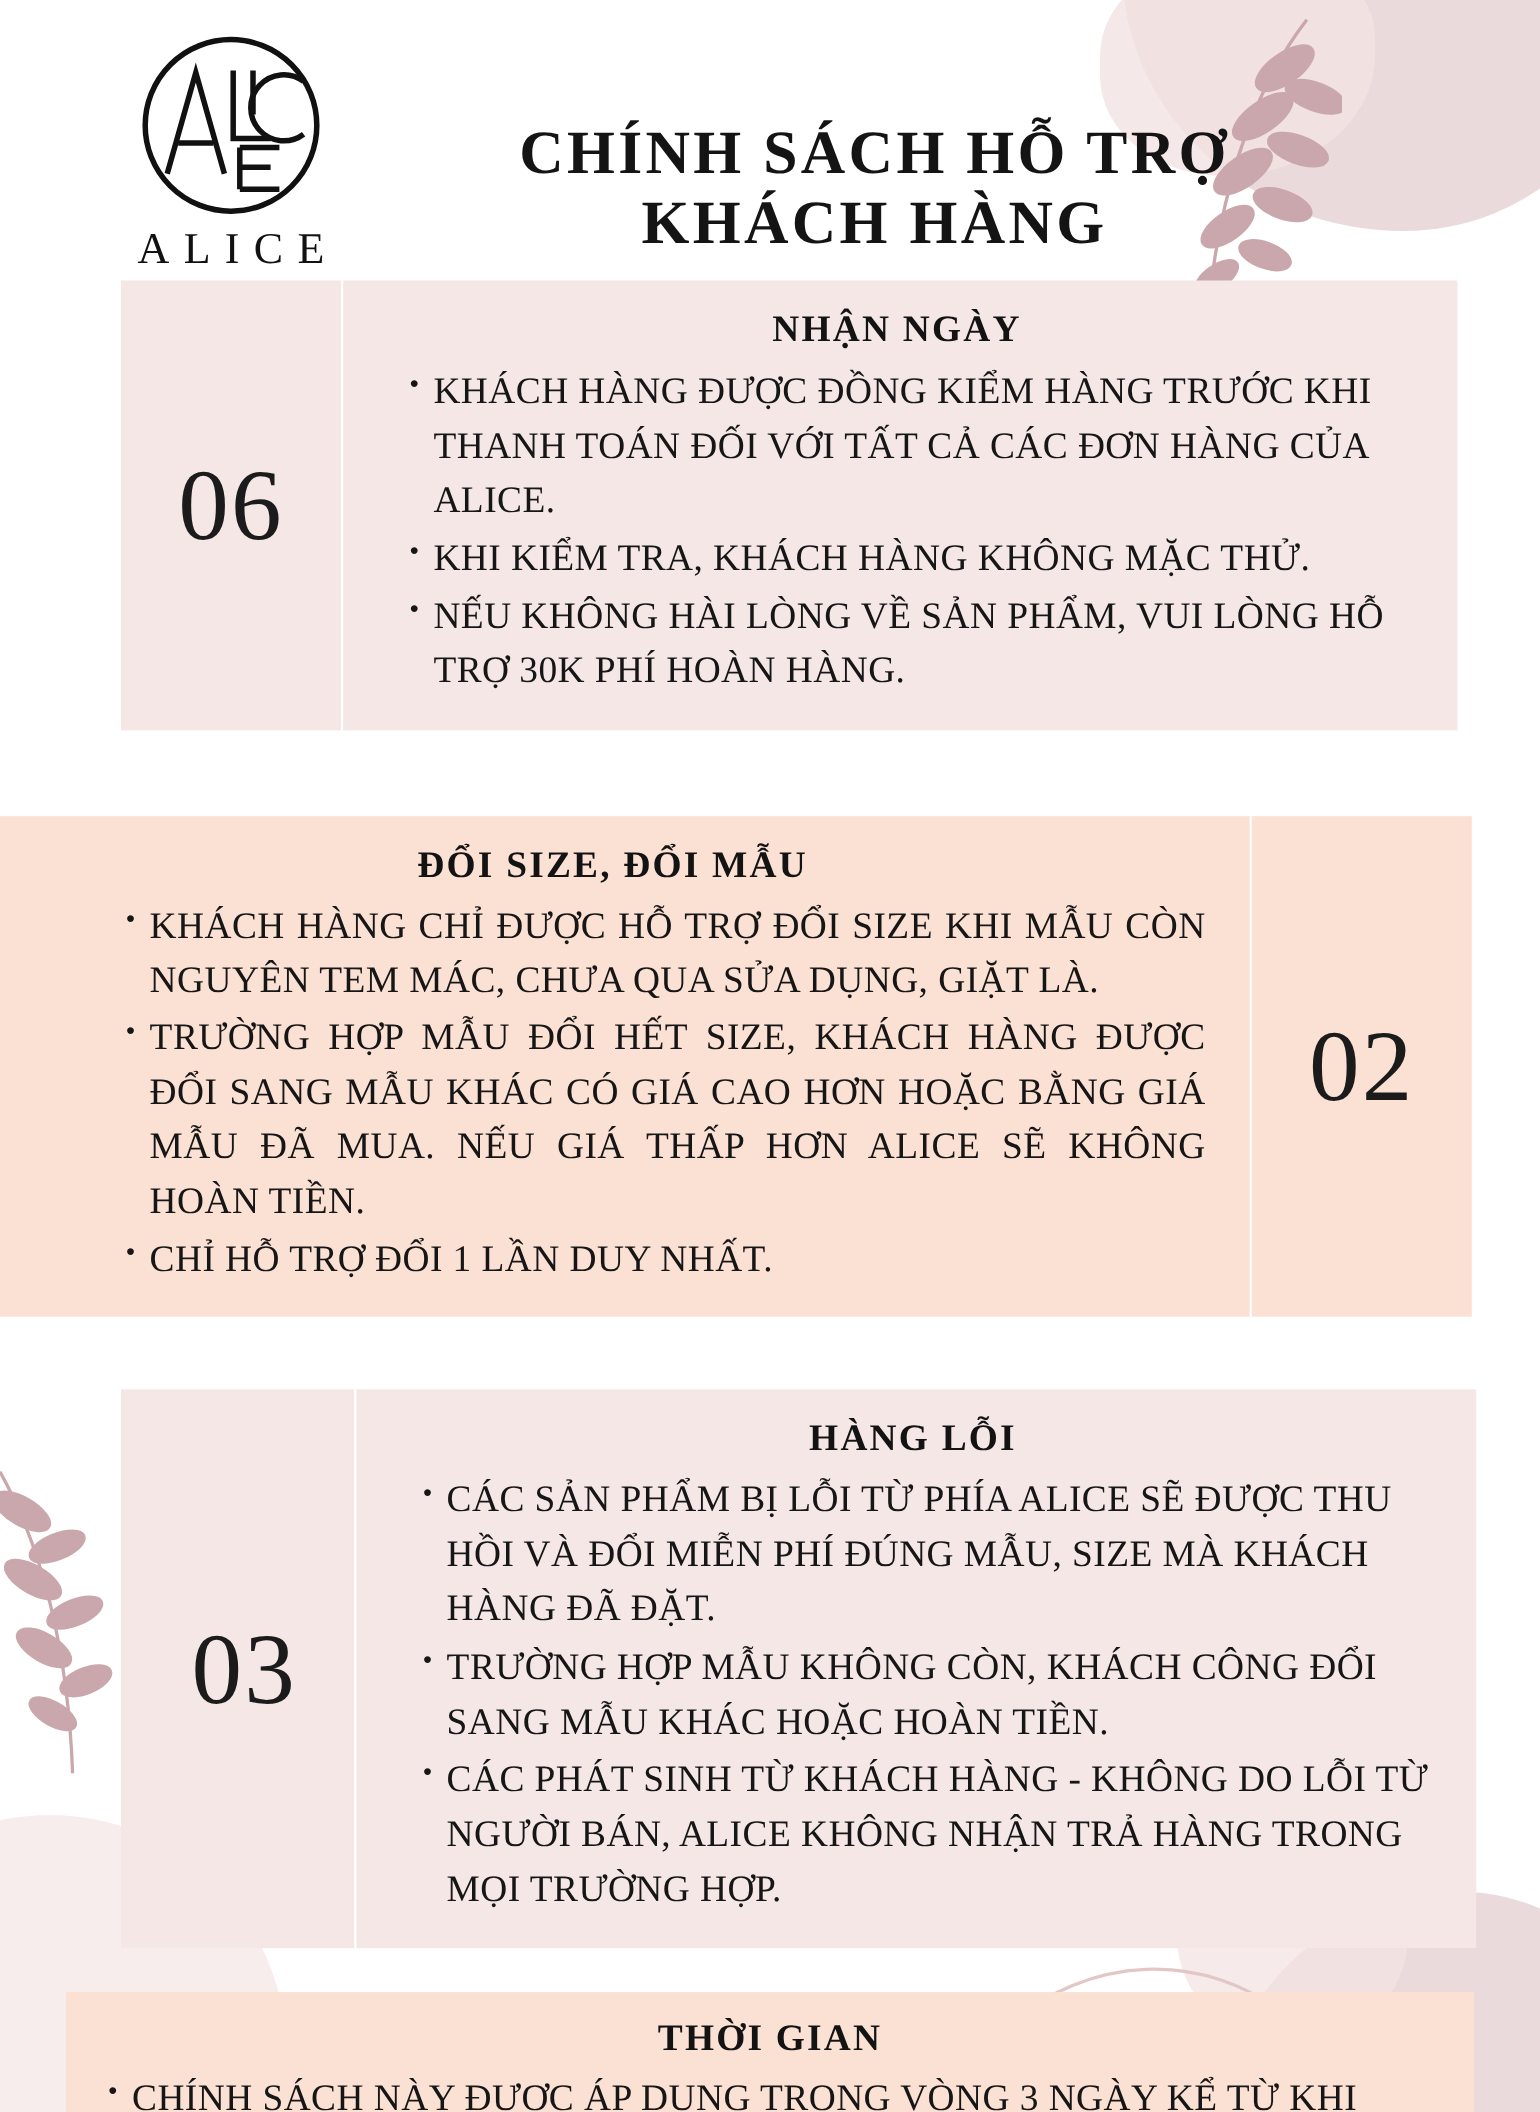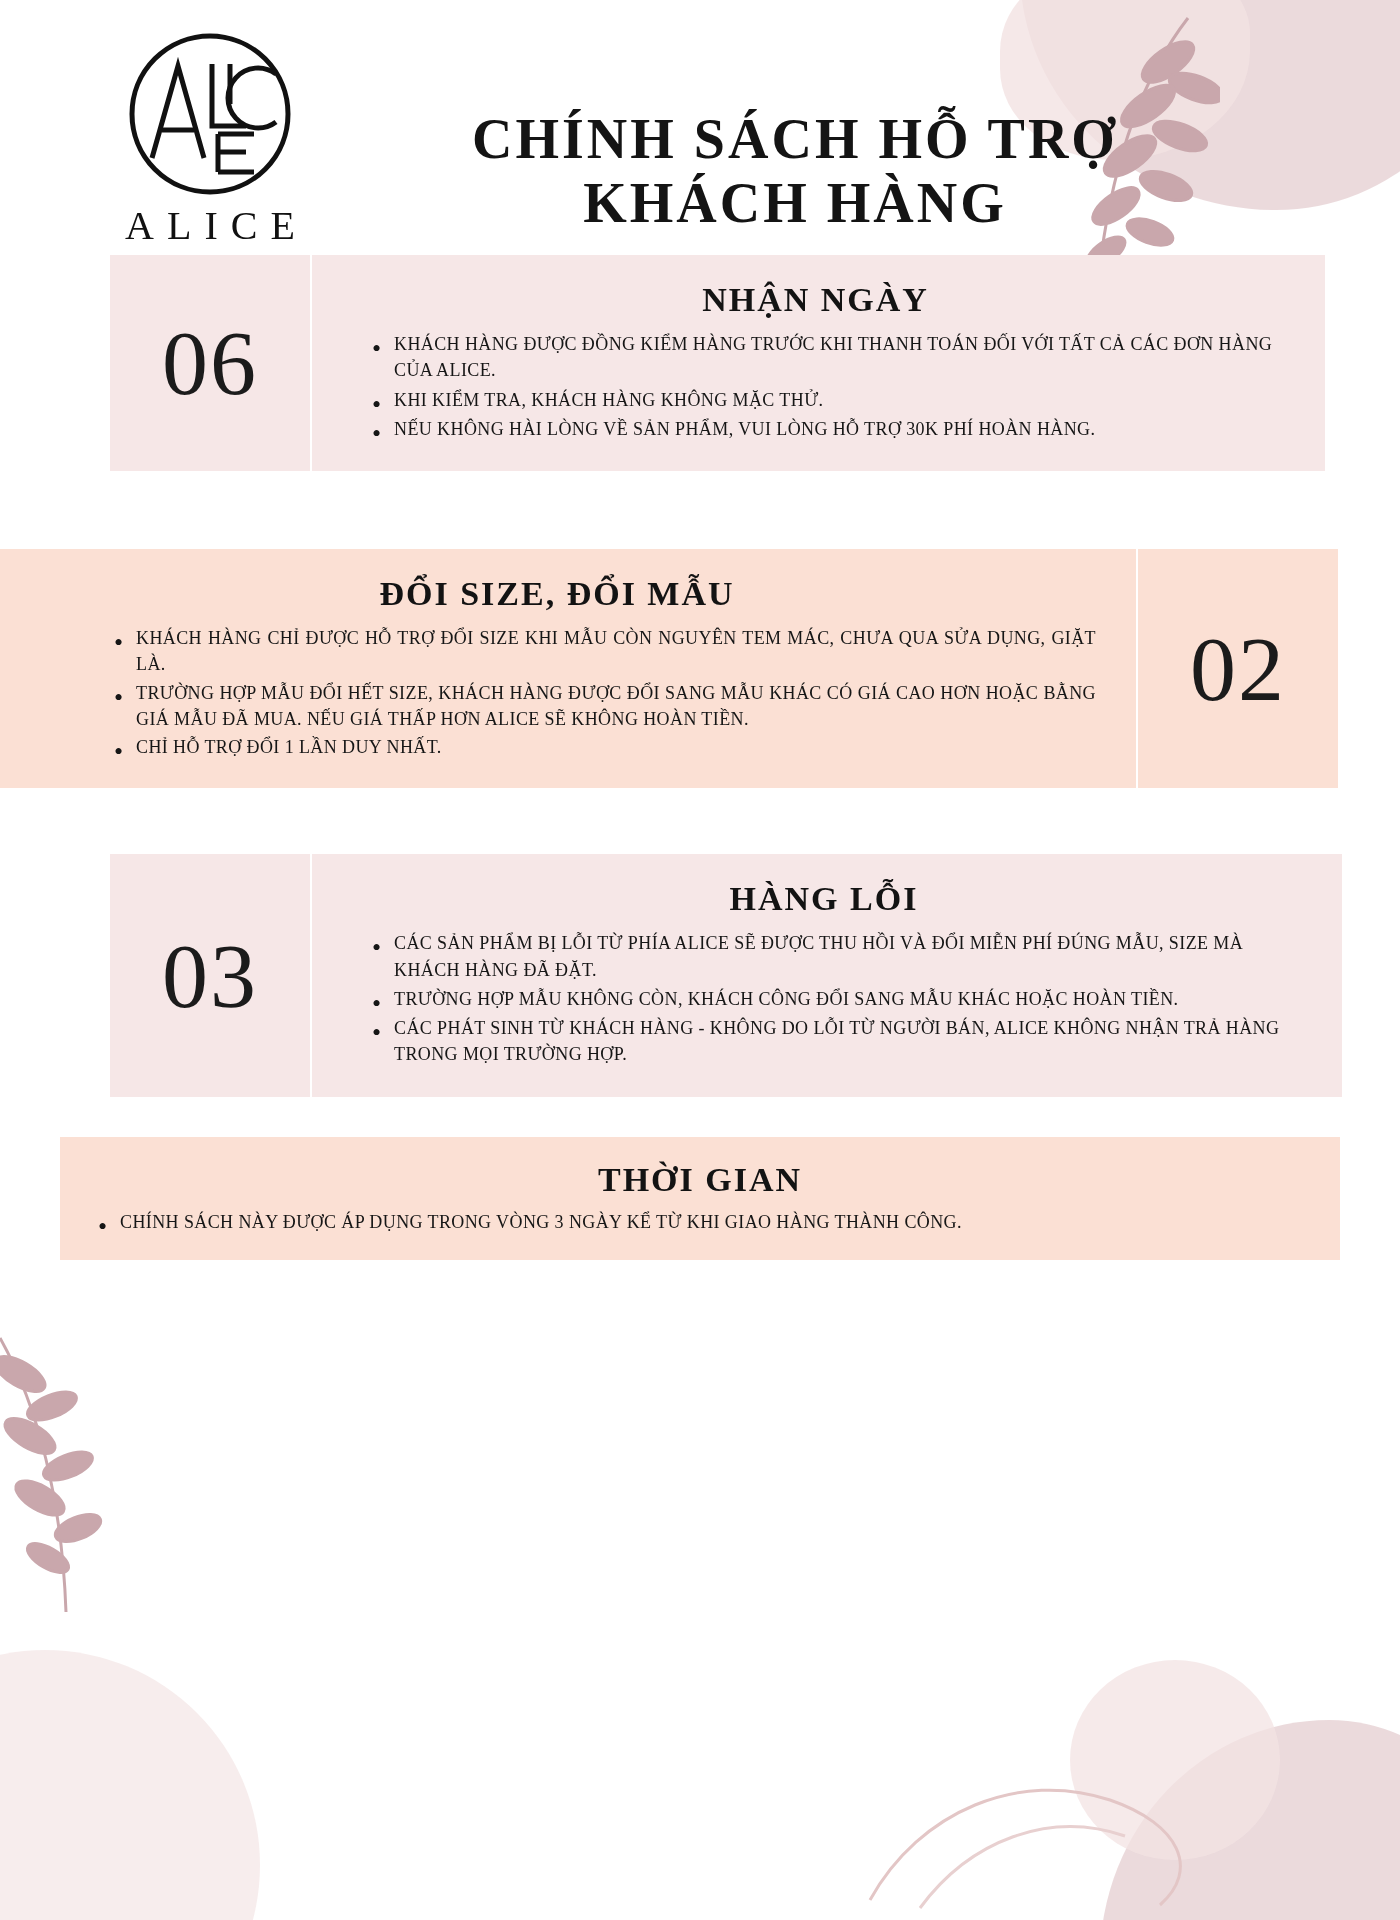--- a/index.html
+++ b/index.html
@@ -144,21 +144,21 @@
     margin: 6px 0 12px 0;
     color: #131313;
   }
   ul.sec-list {
     margin: 0;
     padding: 0 0 0 26px;
     list-style: none;
   }
   ul.sec-list li {
     position: relative;
-    font-size: 18px;
+    font-size: 34px;
     line-height: 1.46;
     letter-spacing: .4px;
     margin-bottom: 3px;
     padding-left: 22px;
     color: #161616;
   }
   ul.sec-list li::before {
     content: "•";
     position: absolute;
     left: 0;
@@ -202,20 +202,21 @@
 
   
   #section-3 {
     margin: 66px 0 0 110px;
     width: 1232px;
     background: #f6e7e7;
   }
   #section-3 .sec-num {
     width: 200px;
     border-right: 2px solid #ffffff;
+    padding-left: 12px;
   }
 
   
   #section-4 {
     margin: 40px 0 0 60px;
     width: 1280px;
     background: #fbe0d4;
   }
   #section-4 .sec-num {
     width: 200px;

